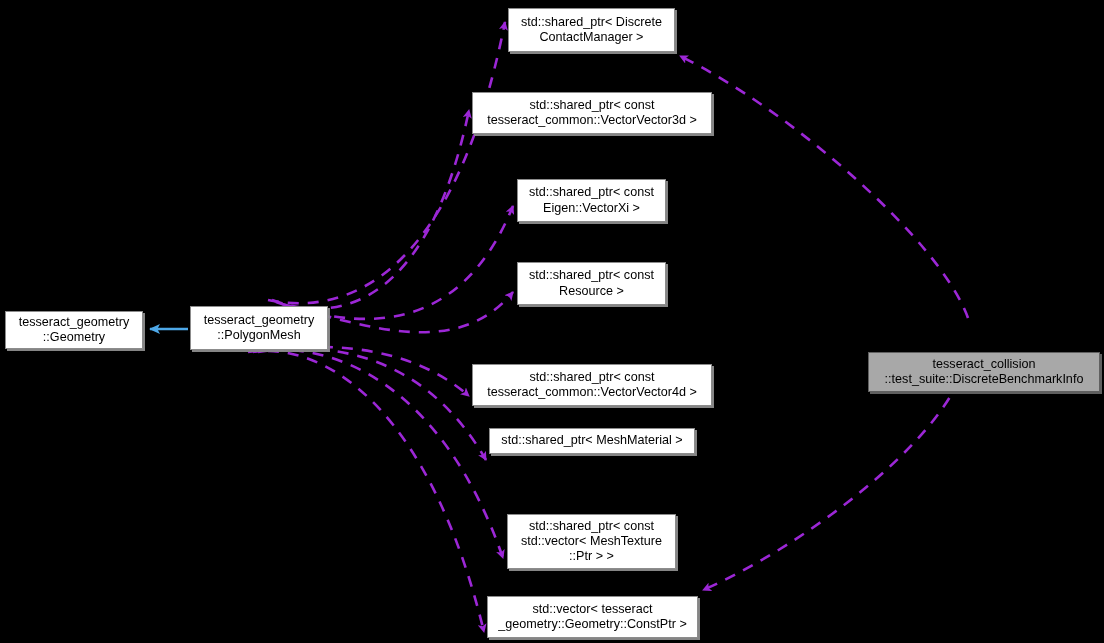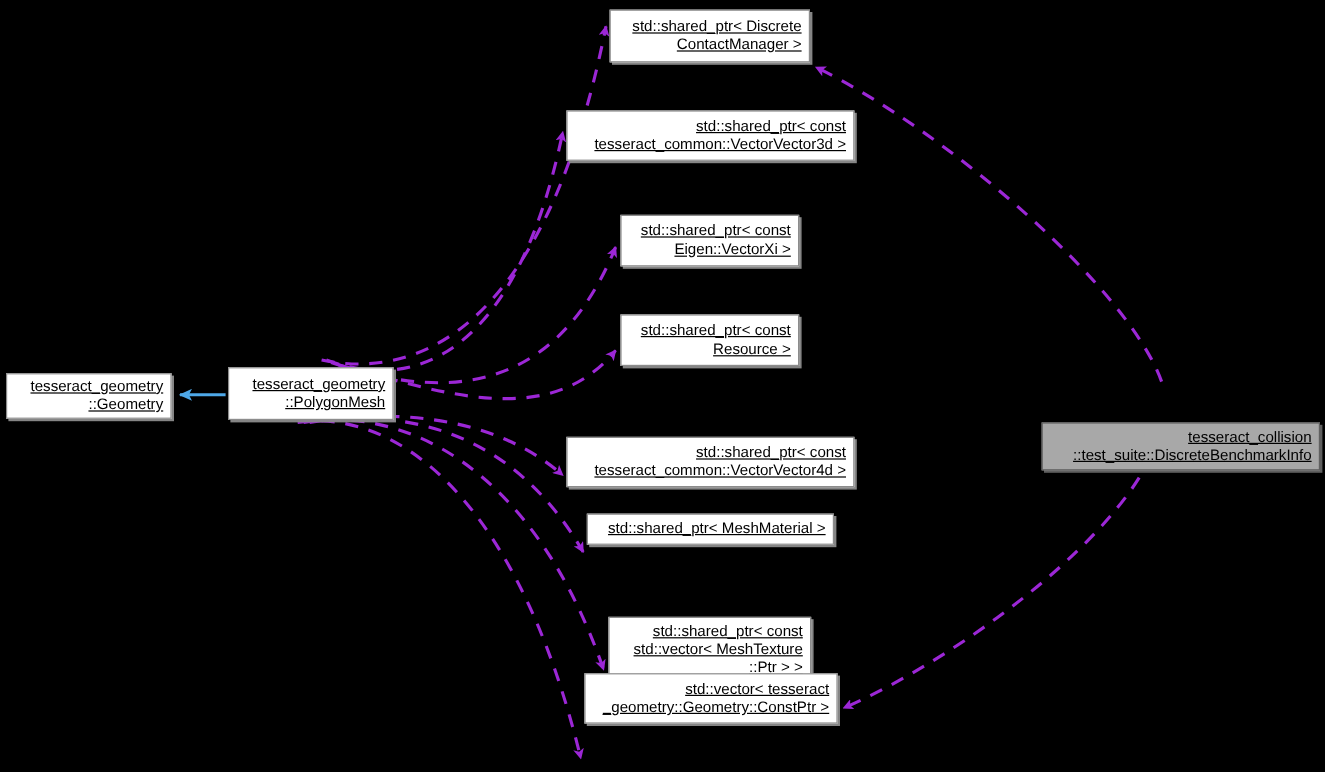--- a/index.html
+++ b/index.html
@@ -25,29 +25,28 @@
   }
   .node {
     position: absolute;
     box-sizing: border-box;
     background: #ffffff;
     border: 1px solid #8c8c8c;
     box-shadow: 2px 2px 0 0 rgba(140,140,140,0.95);
     display: flex;
     align-items: center;
     justify-content: center;
-    text-align: right;
+    text-align: center;
     color: #000000;
     font-size: 12.6px;
     line-height: 15.3px;
     letter-spacing: 0px;
     white-space: pre-line;
     padding: 2px 6px;
     z-index: 5;
-    text-decoration: underline;
   }
   .node.highlight {
     background: #a8a8a8;
     border: 1px solid #606060;
     box-shadow: 2px 2px 0 0 rgba(100,100,100,0.95);
   }
   .node .label {
     display: block;
     width: 100%;
   }
@@ -107,19 +106,19 @@
       <div class="node" style="left: 517px; top: 179px; width: 149px; height: 43px;"><span class="label">std::shared_ptr&lt; const
 Eigen::VectorXi &gt;</span></div>
       <div class="node" style="left: 517px; top: 262px; width: 149px; height: 43px;"><span class="label">std::shared_ptr&lt; const
 Resource &gt;</span></div>
       <div class="node" style="left: 472px; top: 364px; width: 240px; height: 42px;"><span class="label">std::shared_ptr&lt; const
 tesseract_common::VectorVector4d &gt;</span></div>
       <div class="node" style="left: 489px; top: 428px; width: 206px; height: 26px;"><span class="label">std::shared_ptr&lt; MeshMaterial &gt;</span></div>
       <div class="node" style="left: 507px; top: 514px; width: 169px; height: 55px;"><span class="label">std::shared_ptr&lt; const
 std::vector&lt; MeshTexture
 ::Ptr &gt; &gt;</span></div>
-      <div class="node" style="left: 487px; top: 561px; width: 211px; height: 42px;"><span class="label">std::vector&lt; tesseract
+      <div class="node" style="left: 487px; top: 596px; width: 211px; height: 42px;"><span class="label">std::vector&lt; tesseract
 _geometry::Geometry::ConstPtr &gt;</span></div>
       <div class="node highlight" style="left: 868px; top: 320px; width: 232px; height: 40px; margin-top: 32px;"><span class="label">tesseract_collision
 ::test_suite::DiscreteBenchmarkInfo</span></div>
     </div>
 
 </div>
 
 </body></html>

